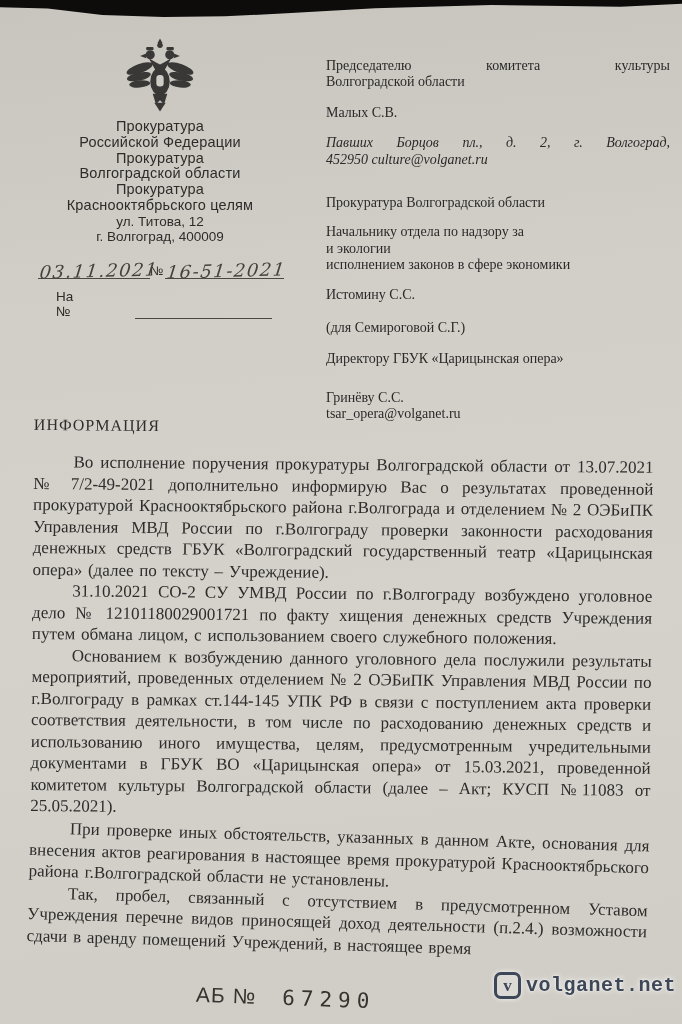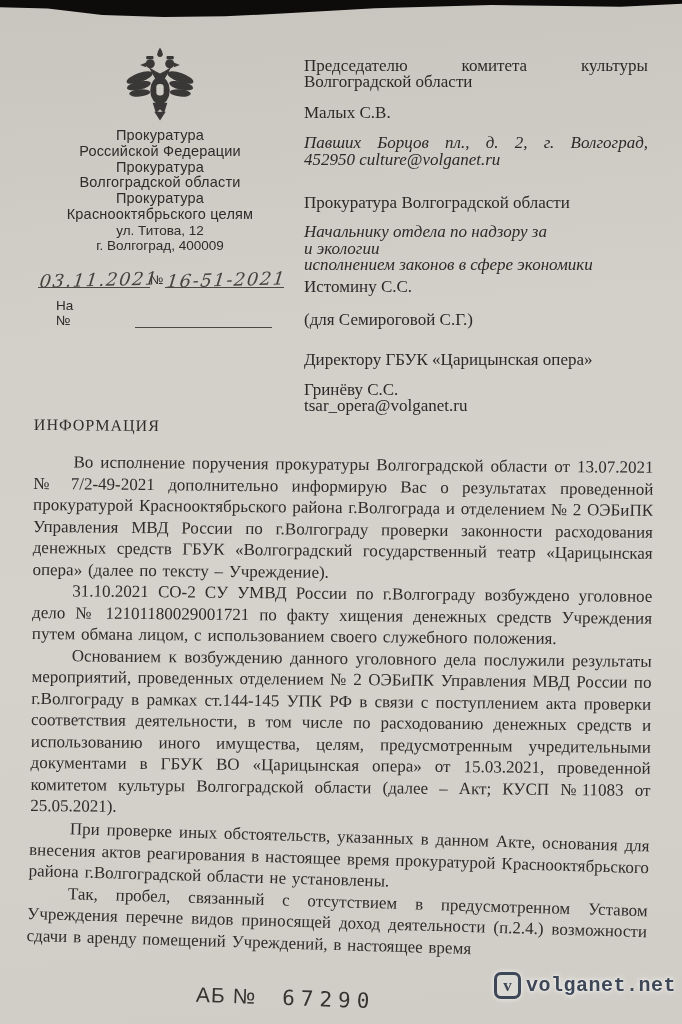--- a/index.html
+++ b/index.html
@@ -15,21 +15,21 @@
   
   .scan-edge-top {
     position: absolute; top: 0; left: 0; width: 100%; height: 17px;
     background: #0d0c0b;
     clip-path: polygon(0 0,100% 0,100% 22%,91% 40%,72% 30%,55% 48%,42% 78%,33% 96%,24% 100%,15% 88%,7% 50%,0 42%);
   }
   .header { position: relative; height: 374px; margin-top: 36px; }
 
   
   .letterhead {
-    position: absolute; left: 48px; top: 9px; width: 224px;
+    position: absolute; left: 48px; top: 0; width: 224px;
     text-align: center;
     font-family: "Liberation Sans", sans-serif;
     color: #2d2c29;
   }
   .emblem { height: 78px; margin-bottom: 5px; }
   .lh-line  { font-size: 14.5px; line-height: 15.8px; letter-spacing: .2px; }
   .lh-small { font-size: 13.5px; line-height: 15px; }
   .regrow {
     display: flex; align-items: flex-end;
     margin: 9px 0 0 -10px; height: 26px;
@@ -45,30 +45,30 @@
   }
   .no-sign { font-size: 12.5px; padding: 0 2px 1px 0; }
   .refrow {
     margin: 10px 0 0 8px; text-align: left;
     font-size: 13.5px; display: flex; align-items: flex-end; gap: 47px;
   }
   .u3 { width: 152px; height: 14px; }
 
   
   .recipients {
-    position: absolute; left: 304px; top: 22px; width: 344px;
-    font-size: 17px; line-height: 16.4px; color: #2b2a28;
+    position: absolute; left: 326px; top: 22px; width: 344px;
+    font-size: 14px; line-height: 16.4px; color: #2b2a28;
   }
   .rblock { margin-bottom: 14px; }
   .rb2 { margin-bottom: 4px; font-style: italic; }
   .rb3 { margin-bottom: 13px; margin-top: 27px; }
-  .rb4 { margin-bottom: 5px; font-style: italic; }
+  .rb4 { margin-bottom: 13px; }
   .rb5 { margin-bottom: 17px; }
-  .rb6 { margin-bottom: 24px; }
-  .rb7 { margin-bottom: 13px; }
+  .rb6 { margin-bottom: 15px; }
+  .rb7 { margin-bottom: 22px; }
   .rb8 { margin-bottom: 0; }
   .stretch { text-align: justify; text-align-last: justify; }
 
   
   .doc-body {
     position: relative; margin: 6px 34px 0 34px; width: 620px;
     transform: rotate(.55deg); transform-origin: 0 0;
   }
   .info-title { font-size: 16px; letter-spacing: 1px; margin-bottom: 17px; }
   .para {

